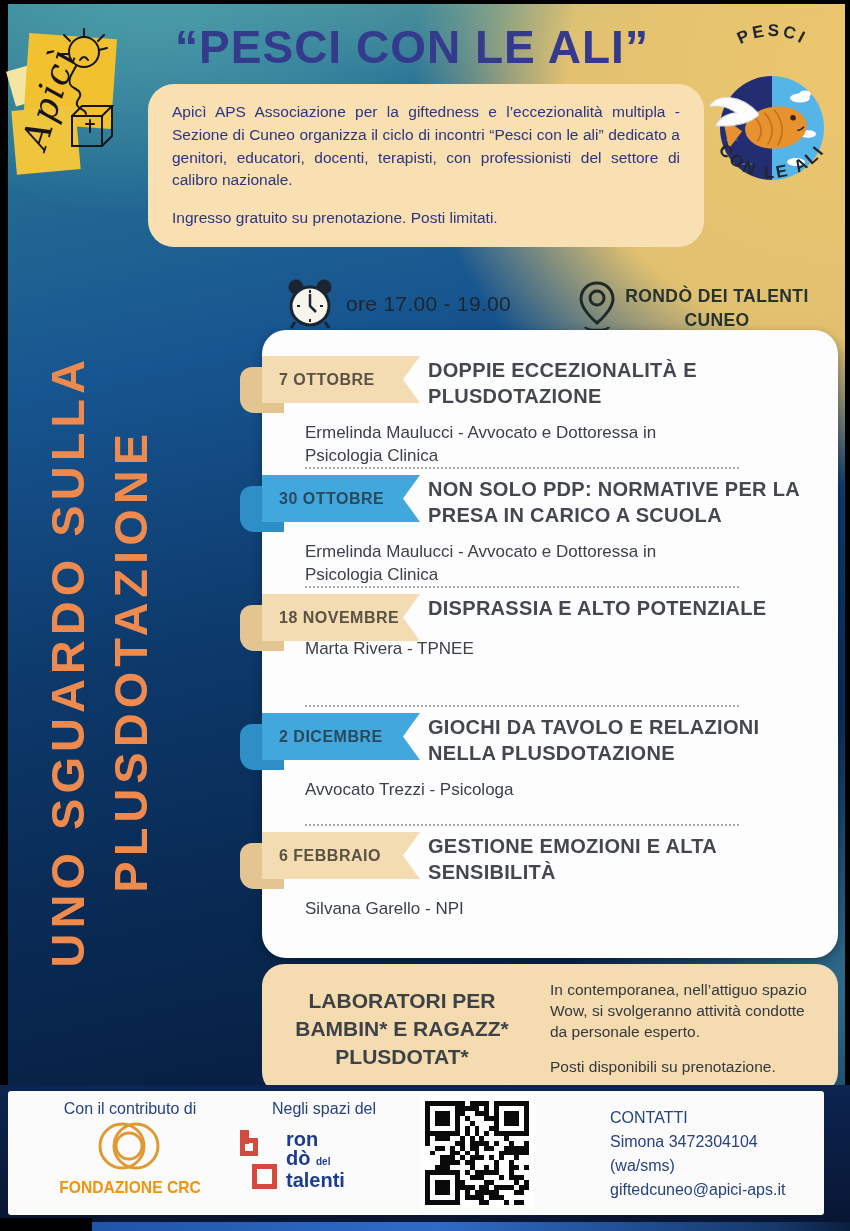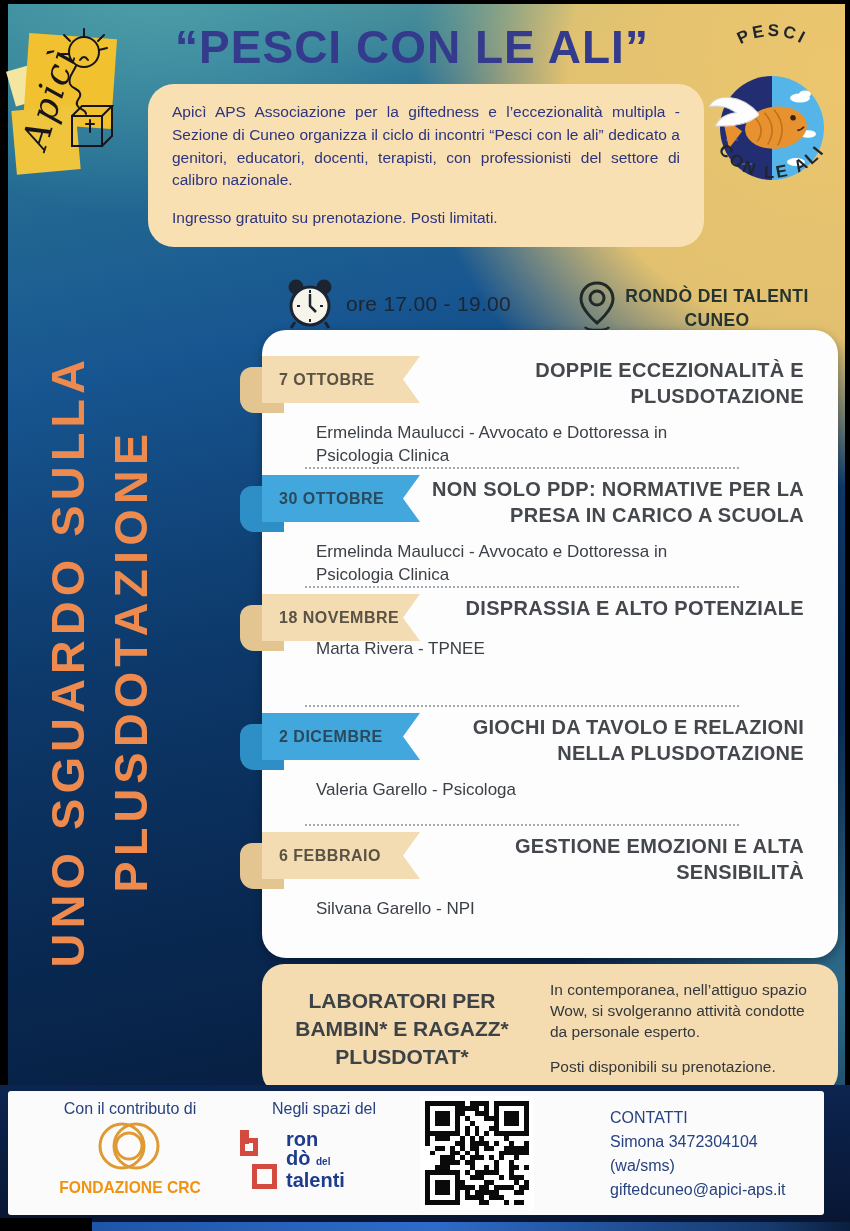--- a/index.html
+++ b/index.html
@@ -62,23 +62,23 @@
   .event-head { display:flex; align-items:flex-start; }
   .ribbon-wrap { position:relative; margin-left:-42px; flex:0 0 158px; height:31px; }
   .ribbon-tail { position:absolute; left:-22px; top:11px; width:44px; height:46px; border-radius:12px 0 0 14px; }
   .ribbon { position:absolute; left:0; top:0; width:158px; height:47px; display:flex; align-items:center;
     padding-left:17px; font-size:16px; font-weight:700; letter-spacing:.5px;
     clip-path:polygon(0 0, 100% 0, calc(100% - 17px) 50%, 100% 100%, 0 100%); }
   .peach .ribbon { background:#F3DCB2; color:#5A5244; }
   .peach .ribbon-tail { background:#E2C591; }
   .blue .ribbon { background:#42A7DC; color:#29495C; }
   .blue .ribbon-tail { background:#2E8FC6; }
-  .event-title { flex:1; text-align:right; font-size:20px; font-weight:700; color:#44484D;
+  .event-title { flex:1; text-align:left; font-size:20px; font-weight:700; color:#44484D;
     line-height:1.3; letter-spacing:.3px; padding:0 4px 0 8px; margin-top:1px; }
-  .speaker { margin:13px 0 0 12px; font-size:17px; color:#3C4147; line-height:1.35; max-width:430px; }
+  .speaker { margin:13px 0 0 1px; font-size:17px; color:#3C4147; line-height:1.35; max-width:430px; }
   .dots { position:absolute; left:1px; bottom:6px; width:434px; border-bottom:2px dotted #A3ABB0; }
 
   
   .labs-box { position:absolute; left:254px; top:960px; width:576px; background:#F5DBB0; border-radius:22px;
     padding:16px 22px 16px 14px; display:flex; align-items:center; gap:22px; min-height:108px; }
   .labs-title { flex:0 0 252px; text-align:center; font-size:21px; font-weight:800; color:#3D4247; line-height:1.33; }
   .labs-text { flex:1; font-size:15.5px; color:#33383D; line-height:1.35; }
   .labs-text .p2 { margin-top:14px; }
 
   
@@ -232,21 +232,21 @@
     </div>
 
     <div class="event blue">
       <div class="event-head">
         <div class="ribbon-wrap">
           <div class="ribbon-tail"></div>
           <div class="ribbon">2 DICEMBRE</div>
         </div>
         <div class="event-title">GIOCHI DA TAVOLO E RELAZIONI NELLA PLUSDOTAZIONE</div>
       </div>
-      <div class="speaker">Valeria Garello - Psicologa</div>
+      <div class="speaker">Avvocato Trezzi - Psicologa</div>
       <div class="dots"></div>
     </div>
 
     <div class="event peach last">
       <div class="event-head">
         <div class="ribbon-wrap">
           <div class="ribbon-tail"></div>
           <div class="ribbon">6 FEBBRAIO</div>
         </div>
         <div class="event-title">GESTIONE EMOZIONI E ALTA SENSIBILITÀ</div>

